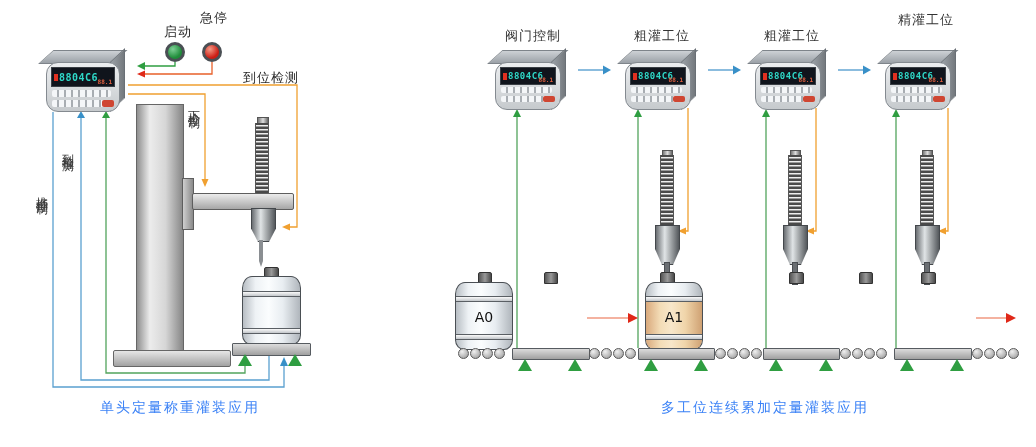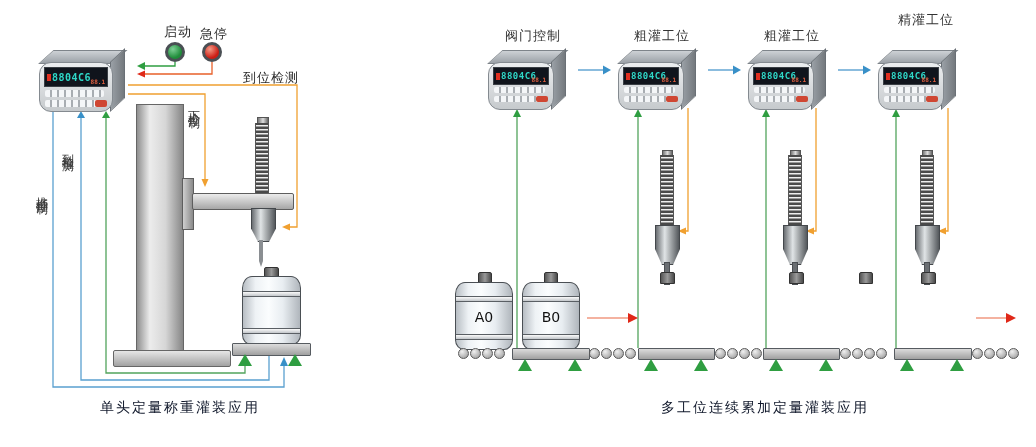--- a/index.html
+++ b/index.html
@@ -3,21 +3,21 @@
 <meta charset="utf-8">
 <style>
   html,body{margin:0;padding:0;background:#fff}
   .canvas{position:relative;width:1036px;height:447px;background:#fff;font-family:"DejaVu Sans",sans-serif;overflow:hidden}
   .canvas svg{position:absolute;left:0;top:0}
 
   
   .device{position:absolute;width:78px;height:58px}
   .dev-top{position:absolute;left:0;top:0;width:64px;height:12px;background:linear-gradient(180deg,#cdd1d5,#9ba1a7);border:1px solid #7e848a;transform:skewX(-48deg);transform-origin:0 100%}
   .dev-side{position:absolute;left:64px;top:12px;width:13px;height:46px;background:linear-gradient(90deg,#9aa0a6,#74797e);border:1px solid #6a7076;transform:skewY(-43deg);transform-origin:0 0}
-  .dev-front{position:absolute;left:1px;top:12px;width:64px;height:46px;background:linear-gradient(180deg,#eceef0,#c6cacd);border:1px solid #848a90;border-radius:12px}
+  .dev-front{position:absolute;left:8px;top:12px;width:64px;height:46px;background:linear-gradient(180deg,#eceef0,#c6cacd);border:1px solid #848a90;border-radius:12px}
   .dev-display{position:absolute;left:4px;right:4px;top:4px;height:16px;background:#10141c;border:1px solid #3a3f45;display:flex;align-items:center;overflow:hidden}
   .ind{width:4px;height:7px;background:#e03020;margin:0 1px 0 2px;flex:none}
   .main{color:#2fd8c8;font:bold 9px "DejaVu Sans Mono",monospace;letter-spacing:.5px}
   .sec{position:absolute;right:2px;bottom:1px;color:#e06040;font:bold 6px "DejaVu Sans Mono",monospace}
   .key-row{position:absolute;left:5px;right:8px;height:6px;background:repeating-linear-gradient(90deg,#f4f6f8 0 5px,#a8adb2 5px 7px);border-radius:2px}
   .kr1{top:24px}.kr2{top:33px}
   .key-red{position:absolute;right:5px;top:33px;width:12px;height:6px;background:#cf4632;border-radius:2px}
   .device-lg{width:88px;height:62px}
   .device-lg .dev-top{width:72px}
   .device-lg .dev-front{width:72px;height:48px}
@@ -25,21 +25,21 @@
   .device-lg .dev-display{height:18px}
   .device-lg .main{font-size:10px}
   .device-lg .key-row{height:7px}
   .device-lg .kr1{top:27px}.device-lg .kr2{top:37px}
   .device-lg .key-red{top:37px;height:7px}
 
   
   .lbl{position:absolute;font-size:13px;color:#2a2a2a;letter-spacing:1px;white-space:nowrap}
   .vlbl{position:absolute;writing-mode:vertical-rl;font-size:12px;color:#3a3a3a;letter-spacing:2px;white-space:nowrap}
   .station-lbl{position:absolute;width:60px;text-align:center;font-size:13px;color:#333;letter-spacing:1px;white-space:nowrap}
-  .caption{position:absolute;text-align:center;font-size:14px;color:#0f172a;letter-spacing:2px;white-space:nowrap}
+  .caption{position:absolute;text-align:center;font-size:14px;color:#3b82f6;letter-spacing:2px;white-space:nowrap}
 
   
   .pushbtn{position:absolute;width:20px;height:20px;border-radius:50%;border:3px solid #4a4f54;box-sizing:border-box}
   .btn-green{background:radial-gradient(circle at 35% 30%,#7ed096,#1f8c3a 65%)}
   .btn-red{background:radial-gradient(circle at 35% 30%,#f49a86,#cc1d14 65%)}
 
   
   .column{position:absolute;background:linear-gradient(90deg,#8f8f8f,#ececec 28%,#d6d6d6 62%,#868686);border:1px solid #666}
   .base{position:absolute;background:linear-gradient(180deg,#e6e6e6,#a2a2a2);border:1px solid #666;border-radius:2px}
   .bracket{position:absolute;background:linear-gradient(90deg,#cfcfcf,#8a8a8a);border:1px solid #5e5e5e}
@@ -128,21 +128,21 @@
         <span class="main">8804C6</span>
         <span class="sec">88.1</span>
       </div>
       <div class="key-row kr1"></div>
       <div class="key-row kr2"></div>
       <span class="key-red"></span>
     </div>
   </div>
 
   <div class="lbl" style="left:164px;top:23px">启动</div>
-  <div class="lbl" style="left:200px;top:25px">急停</div>
+  <div class="lbl" style="left:200px;top:9px">急停</div>
   <div class="pushbtn btn-green" style="left:165px;top:42px"></div>
   <div class="pushbtn btn-red" style="left:202px;top:42px"></div>
 
   <div class="lbl" style="left:243px;top:69px">到位检测</div>
   <div class="vlbl" style="left:185px;top:101px">下枪控制</div>
   <div class="vlbl" style="left:59px;top:144px">到位检测</div>
   <div class="vlbl" style="left:33px;top:187px">推桶控制</div>
 
   <div class="column" style="left:136px;top:104px;width:46px;height:246px"></div>
   <div class="base" style="left:113px;top:350px;width:116px;height:15px"></div>
@@ -242,27 +242,28 @@
   <div class="pin" style="left:924px;top:262px;width:4px;height:21px"></div>
 
   <div class="cap" style="left:478px;top:272px;width:12px;height:10px"></div>
   <div class="barrel" style="left:455px;top:282px;width:56px;height:66px">
     <div class="ridge r-top"></div>
     <div class="ridge r-bot"></div>
     <div class="b-label">A0</div>
   </div>
 
   <div class="cap" style="left:544px;top:272px;width:12px;height:10px"></div>
-  <div class="barrel" style="left:522px;top:282px;width:56px;height:66px">
+
+  <div class="cap" style="left:660px;top:272px;width:13px;height:10px"></div>
+  <div class="barrel" style="left:645px;top:282px;width:56px;height:66px">
+    <div class="b-fill"></div>
     <div class="ridge r-top"></div>
     <div class="ridge r-bot"></div>
-    <div class="b-label">B0</div>
-  </div>
-
-  <div class="cap" style="left:660px;top:272px;width:13px;height:10px"></div>
+    <div class="b-label">A1</div>
+  </div>
 
   <div class="cap" style="left:789px;top:272px;width:13px;height:10px"></div>
 
   <div class="cap" style="left:859px;top:272px;width:12px;height:10px"></div>
 
   <div class="cap" style="left:921px;top:272px;width:13px;height:10px"></div>
 
   <div class="platform" style="left:512px;top:348px;width:76px;height:10px"></div>
   <div class="tri" style="left:518px;top:359px"></div>
   <div class="tri" style="left:568px;top:359px"></div>

